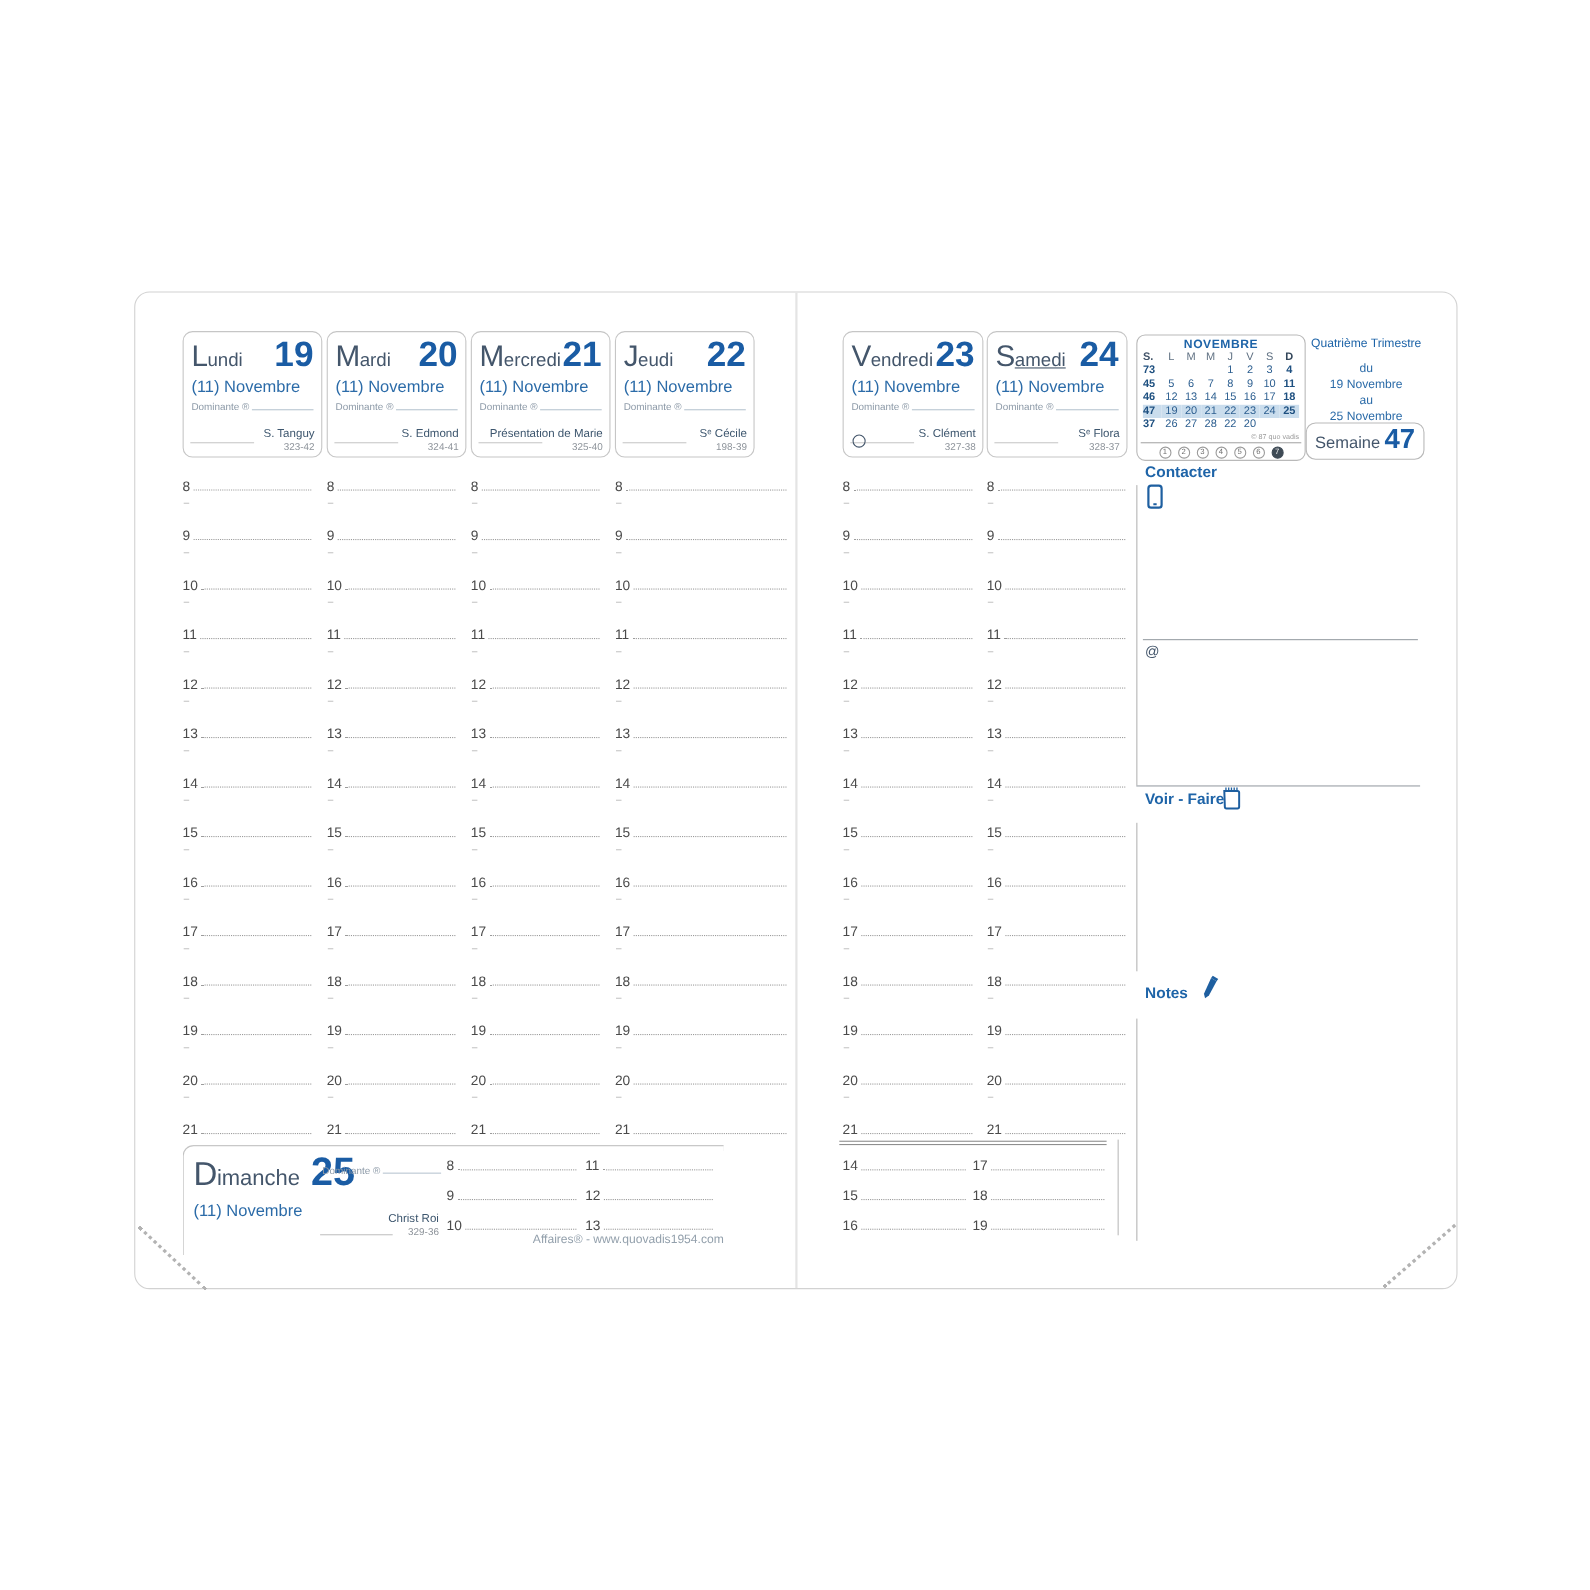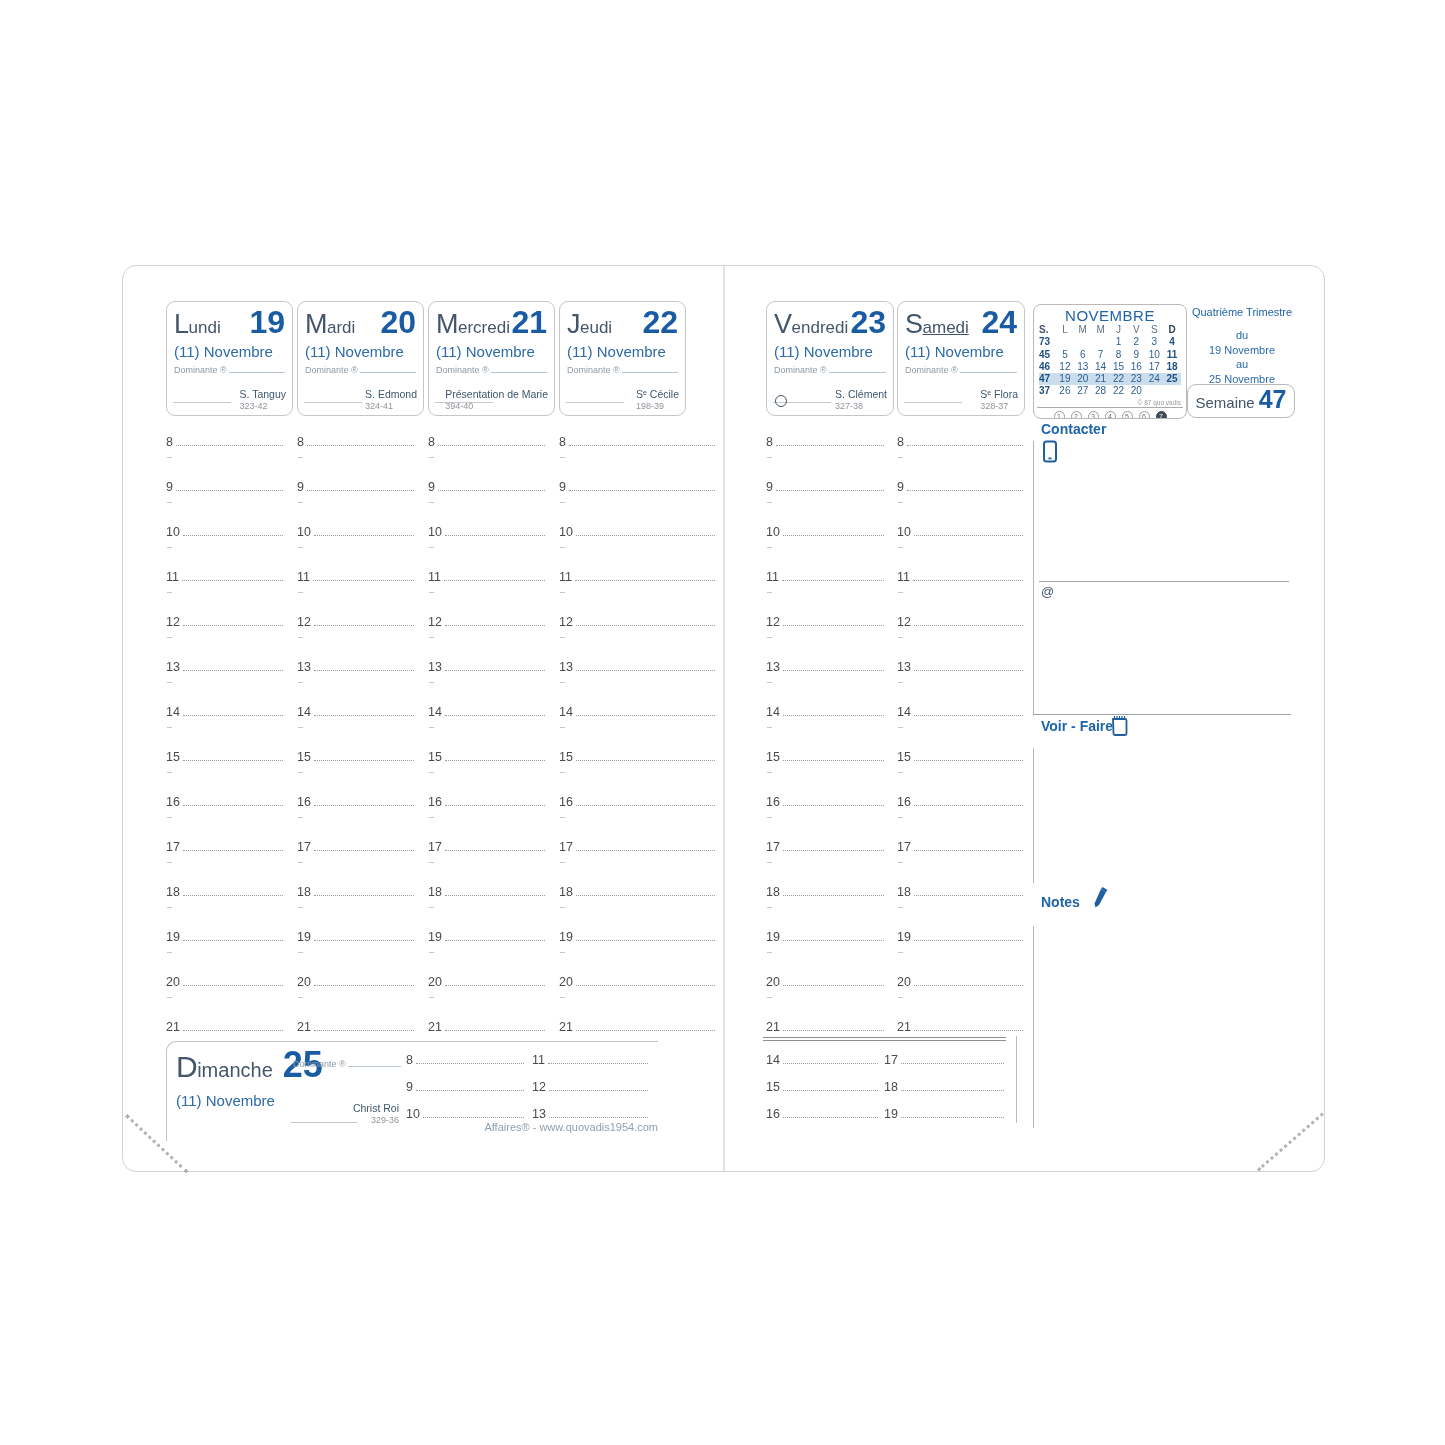--- a/index.html
+++ b/index.html
@@ -15,37 +15,37 @@
   .day-header { position:absolute; top:35px; height:115px; border:1px solid #c6c6c6;
                 border-radius:9px; padding:6px 7px; background:#fff; }
   .dh-row1 { display:flex; align-items:baseline; }
   .dh-initial { font-size:27px; color:#44566b; letter-spacing:-0.5px; }
   .dh-rest { font-size:17px; color:#44566b; }
   .dh-num { margin-left:auto; font-size:32px; font-weight:bold; color:#1a5ca4; line-height:0.9; }
   .dh-month { font-size:15px; color:#2b6ba8; margin-top:3px; }
   .dh-dom { display:flex; align-items:baseline; margin-top:4px; }
   .dh-dom-label { font-size:9px; color:#8d9aa8; white-space:nowrap; }
   .dh-dom-line { flex:1; border-bottom:1px solid #b9c6d2; margin-left:2px; height:9px; }
-  .dh-saint { position:absolute; right:6px; bottom:4px; text-align:left; }
+  .dh-saint { position:absolute; right:6px; bottom:4px; text-align:right; }
   .dh-saint-name { font-size:10.5px; color:#3d566e; white-space:nowrap; }
   .dh-saint-code { font-size:9px; color:#8f959c; margin-top:1px; }
   .dh-bottomline { position:absolute; left:6px; bottom:12px; width:58px; border-bottom:1px solid #c9c9c9; }
   .moon { position:absolute; left:8px; bottom:8px; width:12px; height:12px;
           border:1.4px solid #44566b; border-radius:50%; }
 
   
   .hour-row { position:absolute; height:14px; display:flex; align-items:flex-end; }
   .hour-label { font-size:12.5px; color:#4a4a4a; line-height:1; }
   .hour-leader { flex:1; border-bottom:1px dotted #9b9b9b; margin:0 0 2px 3px; }
   .half-dash { position:absolute; width:5px; height:1px; background:#c6c6c6; }
 
   
   .cal-box { position:absolute; left:910px; top:38px; width:154px; height:115px;
              border:1px solid #b9b9b9; border-radius:8px; background:#fff; overflow:hidden; }
-  .cal-title { text-align:center; font-size:15px; font-weight:normal; color:#1e64a8;
+  .cal-title { text-align:center; font-size:11px; font-weight:bold; color:#1e64a8;
                letter-spacing:0.5px; padding-top:2px; }
   .cal-grid { display:grid; grid-template-columns:17px repeat(7,1fr); padding:0 5px;
               font-size:10px; line-height:12.3px; text-align:center; }
   .cal-hd { color:#5f7082; }
   .cal-hd-s { font-weight:bold; color:#44566b; text-align:left; }
   .cal-hd-d { font-weight:bold; color:#33465a; }
   .cal-wk { font-weight:bold; color:#1e5080; text-align:left; }
   .cal-cell { color:#2d5f90; }
   .cal-cell-sun { font-weight:bold; color:#1e5080; }
   .cal-row-hl { background:#cadded; }
@@ -255,21 +255,21 @@
           <div class="dh-rest" style="display: inline;">ercredi</div>
           <div class="dh-num">21</div>
         </div>
         <div class="dh-month">(11) Novembre</div>
         <div class="dh-dom">
           <div class="dh-dom-label">Dominante ®</div>
           <div class="dh-dom-line"></div>
         </div>
         <div class="dh-saint">
           <div class="dh-saint-name">Présentation de Marie</div>
-          <div class="dh-saint-code">394-40</div>
+          <div class="dh-saint-code">325-40</div>
         </div>
         <div class="dh-bottomline"></div>
       </div>
       <div class="day-header" style="left: 436px; width: 127px;">
         <div class="dh-row1">
           <div class="dh-initial" style="display: inline;">J</div>
           <div class="dh-rest" style="display: inline;">eudi</div>
           <div class="dh-num">22</div>
         </div>
         <div class="dh-month">(11) Novembre</div>

